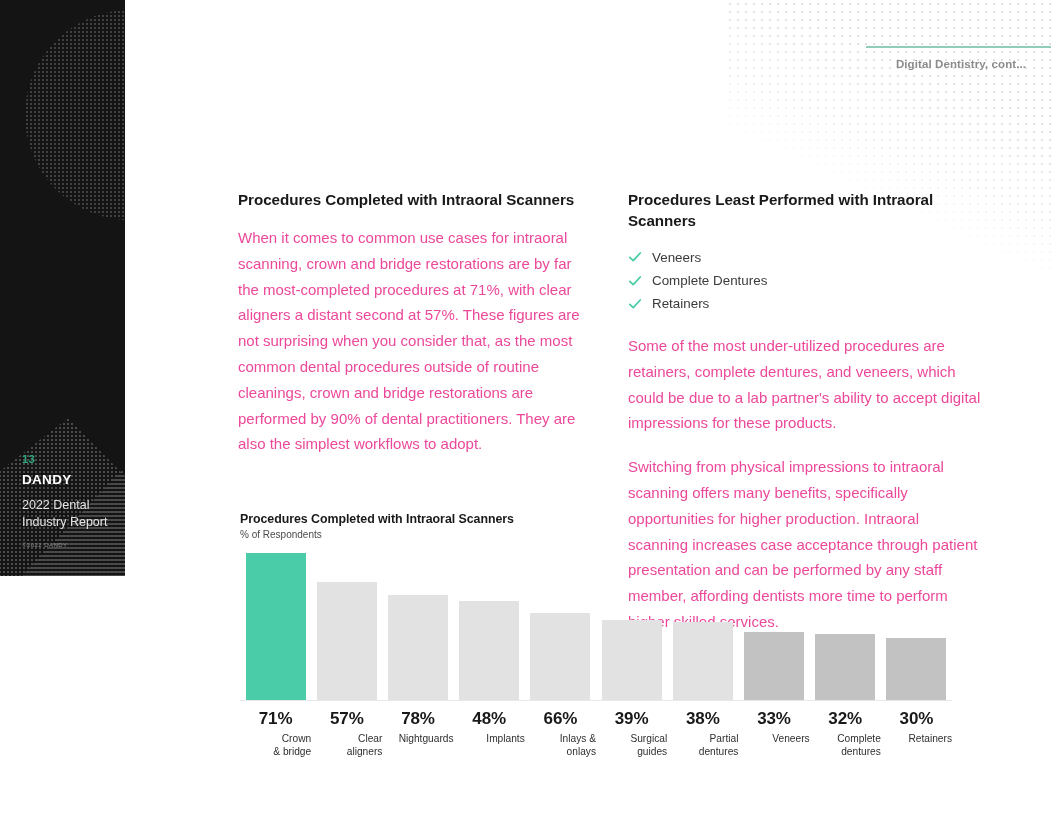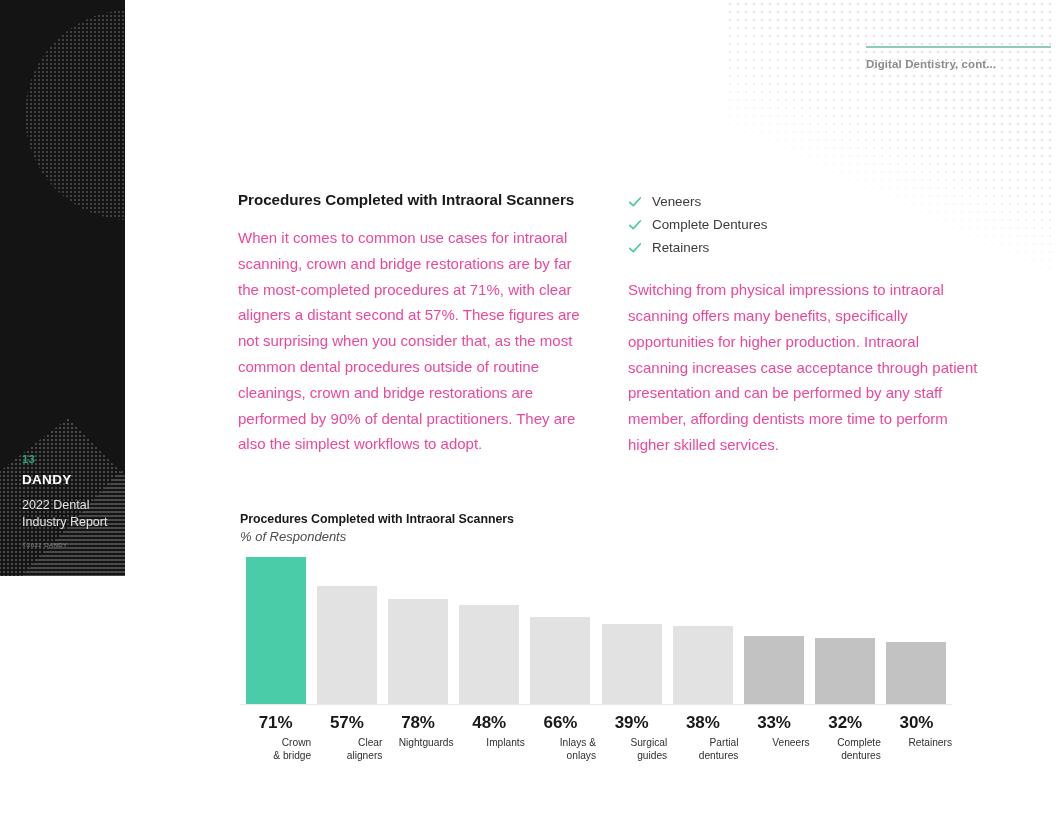--- a/index.html
+++ b/index.html
@@ -99,20 +99,21 @@
     -webkit-mask-image:linear-gradient(205deg, rgba(0,0,0,1) 28%, rgba(0,0,0,0) 62%);
     mask-image:linear-gradient(205deg, rgba(0,0,0,1) 28%, rgba(0,0,0,0) 62%);
     pointer-events:none;
   }
 
   
   .running-header {
     position:absolute;
     right:0; top:46px;
     width:190px;
+    text-align:center;
   }
   .header-rule {
     width:185px; height:2px;
     background:#8fcdb9;
     margin-bottom:10px;
   }
   .header-label {
     color:#8b8b8b;
     font-size:11.5px;
     font-weight:bold;
@@ -164,24 +165,23 @@
     left:115px; top:512px;
     width:712px;
   }
   .chart-title {
     font-size:12.4px;
     font-weight:bold;
     color:#19191b;
     letter-spacing:-.05px;
   }
   .chart-subtitle {
-    font-size:13px;
+    font-size:10px;
     color:#4b4b4d;
     margin-top:3px;
-    font-style:italic;
   }
   .plot {
     position:relative;
     margin-top:13px;
     height:148px;
     display:flex;
     align-items:flex-end;
     gap:0;
   }
   .bar-slot {
@@ -252,20 +252,22 @@
 
   <div class="columns">
 
     <section class="col-left">
       <h2 class="section-title">Procedures Completed with
 Intraoral Scanners</h2>
       <p class="body-text">When it comes to common use cases for intraoral scanning, crown and bridge restorations are by far the most-completed procedures at 71%, with clear aligners a distant second at 57%. These figures are not surprising when you consider that, as the most common dental procedures outside of routine cleanings, crown and bridge restorations are performed by 90% of dental practitioners. They are also the simplest workflows to adopt.</p>
     </section>
 
     <section class="col-right">
+      <h2 class="section-title">Procedures Least Performed with
+Intraoral Scanners</h2>
 
       <ul class="check-list">
         <li>
           <svg class="check-icon" viewBox="0 0 16 16">
             <path d="M2 8.4 L6 12.2 L14 3.4" fill="none" stroke="#4acca8" stroke-width="2" stroke-linecap="round" stroke-linejoin="round"></path>
           </svg>
           <span>Veneers</span>
         </li>
         <li>
           <svg class="check-icon" viewBox="0 0 16 16">
@@ -274,20 +276,21 @@
           <span>Complete Dentures</span>
         </li>
         <li>
           <svg class="check-icon" viewBox="0 0 16 16">
             <path d="M2 8.4 L6 12.2 L14 3.4" fill="none" stroke="#4acca8" stroke-width="2" stroke-linecap="round" stroke-linejoin="round"></path>
           </svg>
           <span>Retainers</span>
         </li>
       </ul>
 
+      <p class="body-text">Some of the most under-utilized procedures are retainers, complete dentures, and veneers, which could be due to a lab partner's ability to accept digital impressions for these products.</p>
       <p class="body-text">Switching from physical impressions to intraoral scanning offers many benefits, specifically opportunities for higher production. Intraoral scanning increases case acceptance through patient presentation and can be performed by any staff member, affording dentists more time to perform higher skilled services.</p>
     </section>
   </div>
 
   <section class="chart-block">
     <div class="chart-title">Procedures Completed with Intraoral Scanners</div>
     <div class="chart-subtitle">% of Respondents</div>
 
     <div class="plot" id="plot">
       <div class="axis-line"></div>

